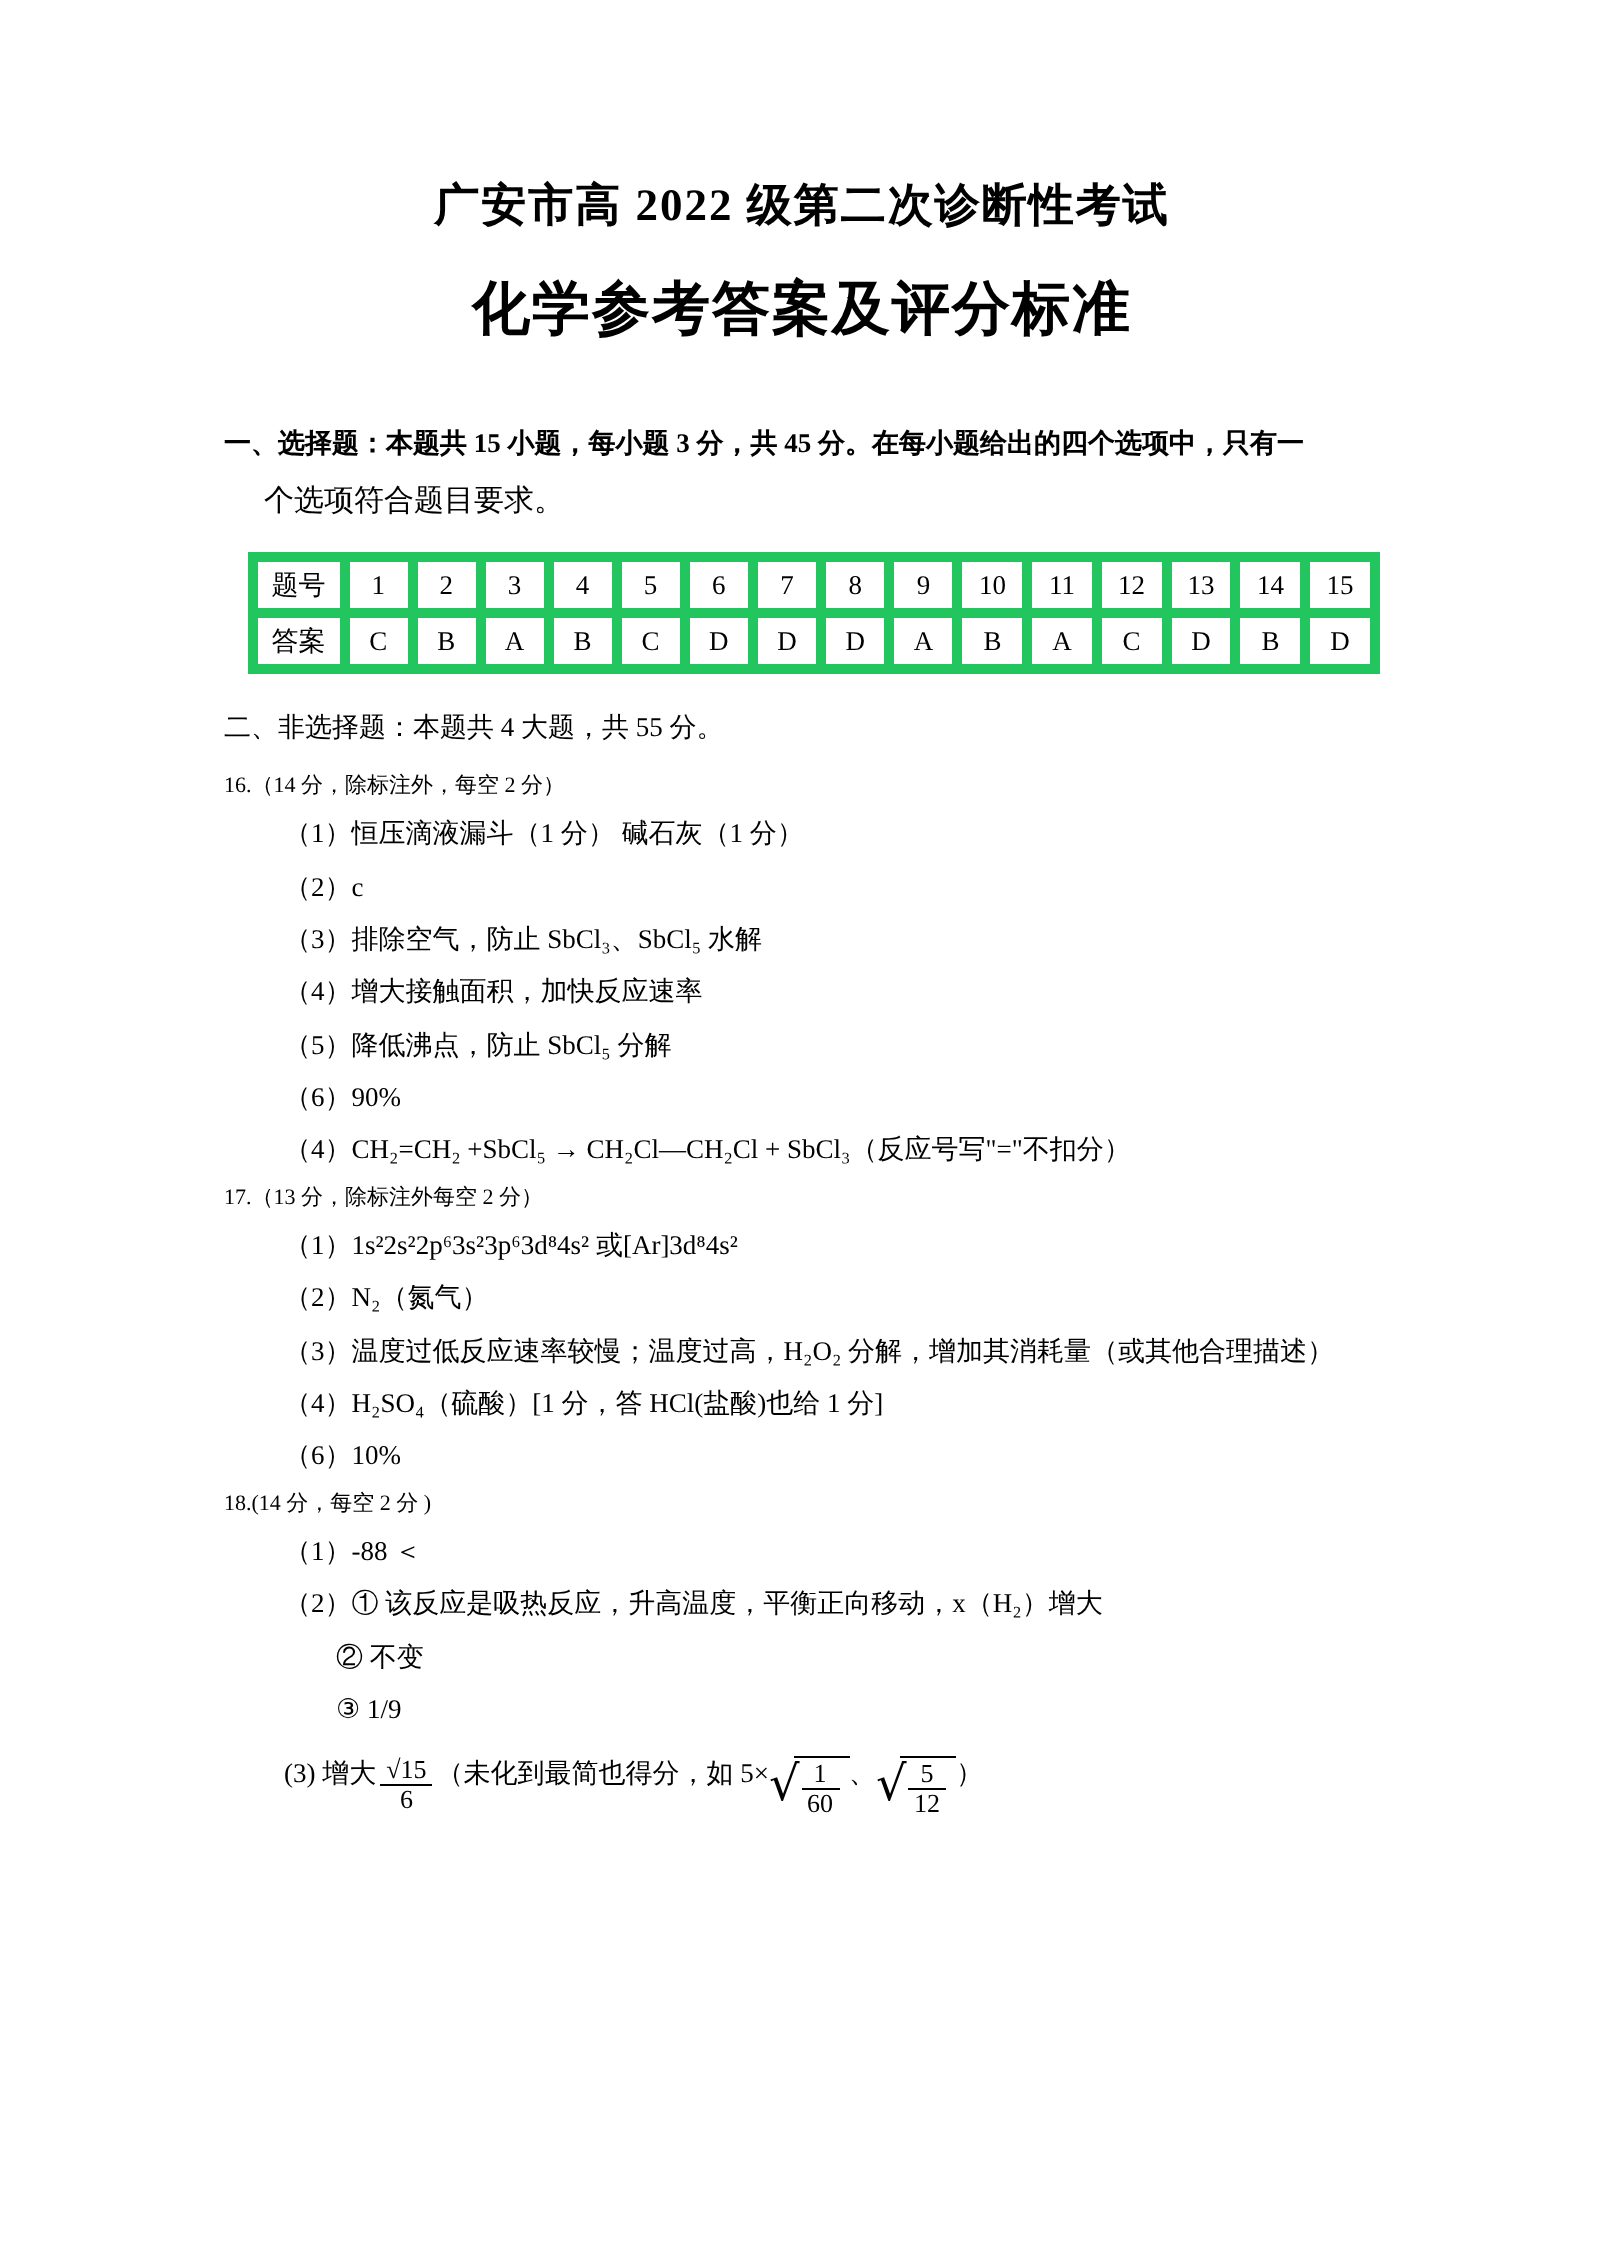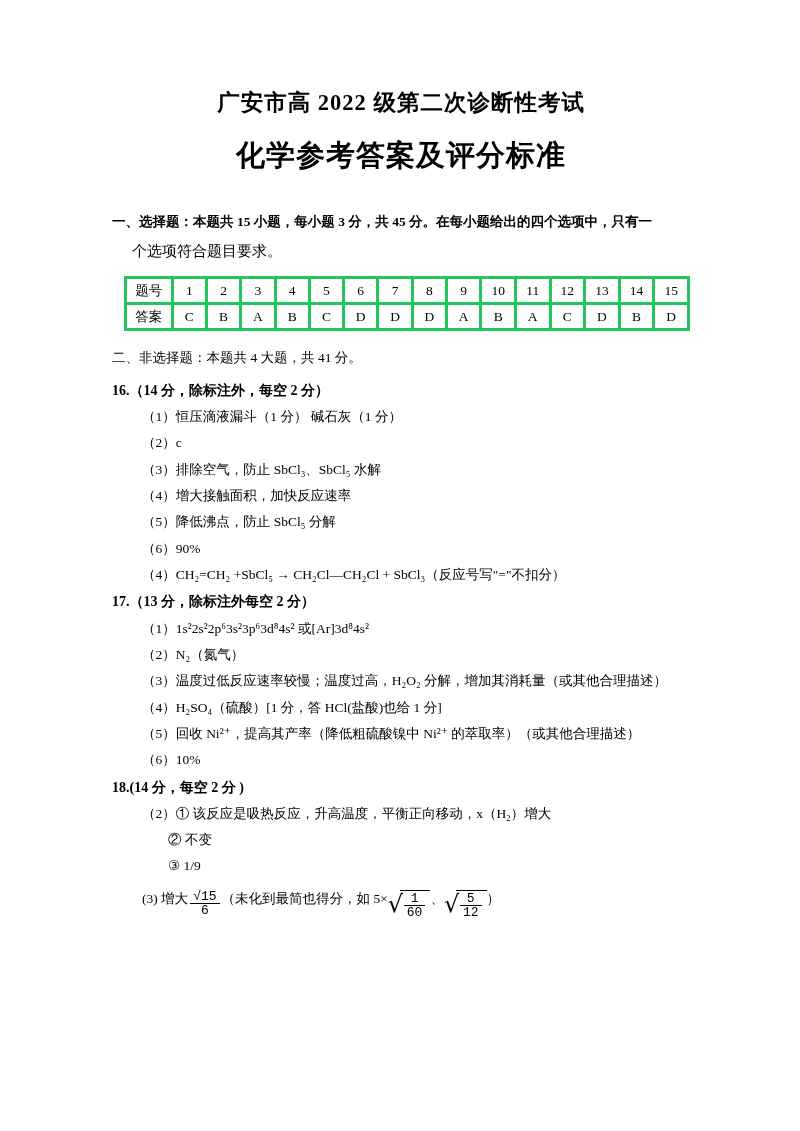--- a/index.html
+++ b/index.html
@@ -50,64 +50,62 @@
     line-height: 1.85;
     margin: 0 0 10px 0;
     padding-left: 20px;
   }
   table.answers {
     border-collapse: collapse;
     margin: 6px 0 14px 12px;
     font-size: 13.5px;
   }
   table.answers td {
-    border: 3px solid #22c55e;
+    border: 5px solid #22c55e;
     text-align: center;
     vertical-align: middle;
     height: 23px;
     line-height: 23px;
     padding: 0;
   }
   table.answers td.lbl {
     width: 46px;
   }
   table.answers td.cell {
     width: 33px;
   }
   .sec2 {
     font-size: 13.5px;
     line-height: 1.9;
     margin: 10px 0 6px 0;
   }
   .q {
-    font-size: 14px;
+    font-size: 11px;
     line-height: 1.95;
     margin: 6px 0 0 0;
-    font-weight: bold;
   }
   .q-head {
     margin: 0;
     padding: 0;
   }
   .ln {
     font-size: 13.5px;
     line-height: 1.95;
     padding-left: 30px;
     margin: 0;
     white-space: nowrap;
   }
   .ln.ind2 { padding-left: 56px; }
   .frac {
     display: inline-block;
     vertical-align: -0.55em;
     text-align: center;
     font-size: 13px;
     line-height: 1.05;
     margin: 0 2px;
-    font-family: Liberation Mono, monospace;
   }
   .frac .num {
     display: block;
     border-bottom: 1px solid #000;
     padding: 0 3px;
   }
   .frac .den {
     display: block;
     padding: 0 3px;
   }
@@ -188,46 +186,46 @@
         <td class="cell">A</td>
         <td class="cell">C</td>
         <td class="cell">D</td>
         <td class="cell">B</td>
         <td class="cell">D</td>
       </tr>
     </tbody>
   </table>
 
   <p class="sec2">
-    <span class="b">二、非选择题：</span><span class="b">本题共 4 大题，共 41 分。</span>
+    <span class="b">二、非选择题：</span><span class="b">本题共 4 大题，共 55 分。</span>
   </p>
 
   <div>
     <p class="q q-head">16.（14 分，除标注外，每空 2 分）</p>
     <p class="ln">（1）恒压滴液漏斗（1 分） 碱石灰（1 分）</p>
     <p class="ln">（2）c</p>
     <p class="ln">（3）排除空气，防止 SbCl₃、SbCl₅ 水解</p>
     <p class="ln">（4）增大接触面积，加快反应速率</p>
     <p class="ln">（5）降低沸点，防止 SbCl₅ 分解</p>
     <p class="ln">（6）90%</p>
     <p class="ln">（4）CH₂=CH₂ +SbCl₅ → CH₂Cl—CH₂Cl + SbCl₃（反应号写"="不扣分）</p>
   </div>
 
   <div>
     <p class="q q-head">17.（13 分，除标注外每空 2 分）</p>
     <p class="ln">（1）1s²2s²2p⁶3s²3p⁶3d⁸4s² 或[Ar]3d⁸4s²</p>
     <p class="ln">（2）N₂（氮气）</p>
     <p class="ln">（3）温度过低反应速率较慢；温度过高，H₂O₂ 分解，增加其消耗量（或其他合理描述）</p>
     <p class="ln">（4）H₂SO₄（硫酸）[1 分，答 HCl(盐酸)也给 1 分]</p>
-    <p class="ln">（5）回收 Ni²⁺，提高其产率（降低粗硫酸镍中 Ni²⁺ 的萃取率）（或其他合理描述）</p>
     <p class="ln">（6）10%</p>
   </div>
 
   <div>
     <p class="q q-head">18.(14 分，每空 2 分 )</p>
+    <p class="ln">（1）-88    ＜</p>
     <p class="ln">（2）① 该反应是吸热反应，升高温度，平衡正向移动，x（H₂）增大</p>
     <p class="ln ind2">② 不变</p>
     <p class="ln ind2">③ 1/9</p>
     <div class="line-18c">
       <span>(3)  增大</span>
       <span class="frac">
         <span class="num">√15</span>
         <span class="den">6</span>
       </span>
       <span>（未化到最简也得分，如 5×</span>

